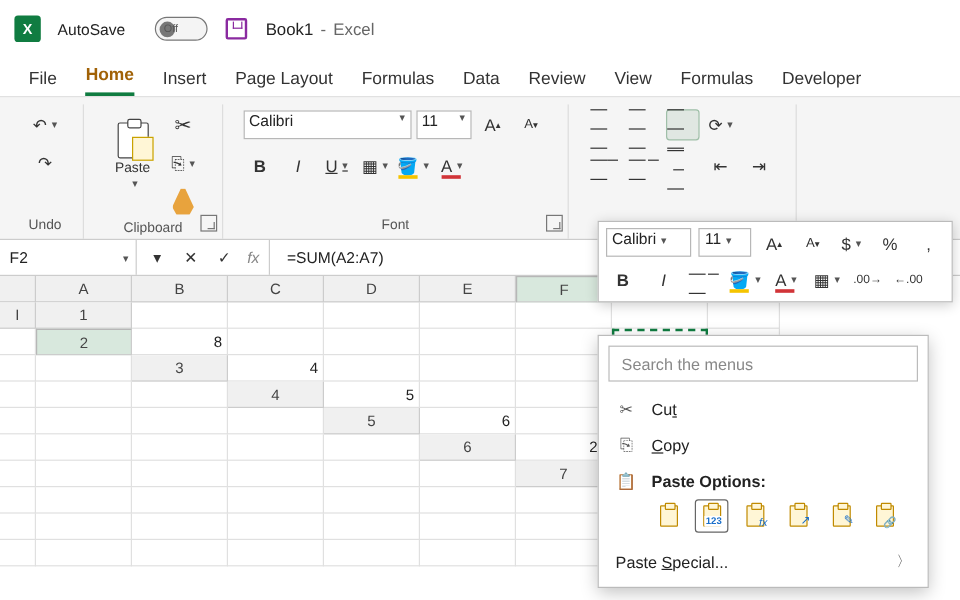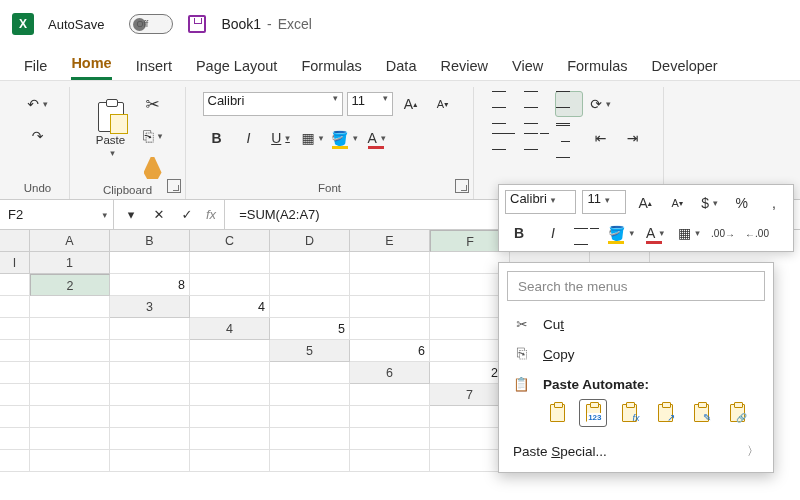--- a/index.html
+++ b/index.html
@@ -65,21 +65,21 @@
   .colhdr.sel, .rowhdr.sel { background:#d8e8dd; }
   .cell { border-right:1px solid #e0e0e0; border-bottom:1px solid #e0e0e0; height:22px; line-height:22px; padding-right:4px; text-align:right; font-size:12.5px; }
   .cell.left { text-align:left; padding-left:4px; }
   .active-cell { outline:2px dashed #107c41; outline-offset:-2px; background:#fff; }
 
   
   .mini { position:absolute; left:498px; top:184px; width:296px; background:#fff; border:1px solid #bbb; box-shadow:0 2px 10px rgba(0,0,0,.2); padding:5px 6px; display:flex; flex-direction:column; gap:4px; z-index:5; }
   .mini-row { display:flex; gap:6px; }
 
   
-  .ctx { position:absolute; left:498px; top:262px; width:276px; background:#fff; border:1px solid #bbb; box-shadow:0 4px 14px rgba(0,0,0,.25); z-index:6; font-size:13.5px; padding-bottom:4px; }
+  .ctx { position:absolute; left:498px; top:279px; width:276px; background:#fff; border:1px solid #bbb; box-shadow:0 4px 14px rgba(0,0,0,.25); z-index:6; font-size:13.5px; padding-bottom:4px; }
   .ctx .search { margin:8px; border:1px solid #bbb; height:30px; display:flex; align-items:center; padding:0 10px; color:#888; }
   .ctx-item { display:flex; align-items:center; gap:12px; padding:6px 14px; cursor:pointer; }
   .ctx-ico { width:18px; height:18px; display:flex; align-items:center; justify-content:center; color:#555; }
   .ctx-heading { display:flex; align-items:center; gap:12px; padding:6px 14px 2px; font-weight:600; }
   .paste-row { display:flex; gap:8px; padding:4px 14px 8px 44px; }
   .po { width:28px; height:28px; border:1px solid transparent; display:flex; align-items:center; justify-content:center; cursor:pointer; border-radius:3px; }
   .po.sel { border:1.5px solid #666; }
   .po .mini-clip { width:15px; height:18px; border:1.2px solid #c08a00; border-radius:1px; position:relative; background:#fff6d6; }
   .po .mini-clip::before { content:""; position:absolute; top:-3px; left:3px; width:7px; height:4px; border:1px solid #c08a00; border-radius:1px; background:#fff6d6; }
   .po .tag { position:absolute; bottom:-1px; right:-3px; font-size:8px; font-weight:600; color:#1a6fc9; background:#fff; padding:0 1px; }
@@ -399,21 +399,21 @@
   <div class="ctx-item">
     <div class="ctx-ico">✂</div>
     <span><span>Cu</span><span class="underline-letter">t</span></span>
   </div>
   <div class="ctx-item">
     <div class="ctx-ico">⎘</div>
     <span><span class="underline-letter">C</span><span>opy</span></span>
   </div>
   <div class="ctx-heading">
     <div class="ctx-ico">📋</div>
-    <span>Paste Automate:</span>
+    <span>Paste Options:</span>
   </div>
   <div class="paste-row">
     <div class="po">
         <div class="mini-clip"></div>
       </div>
     <div class="po sel">
         <div class="mini-clip">
           <span class="tag">123</span>
         </div>
       </div>

